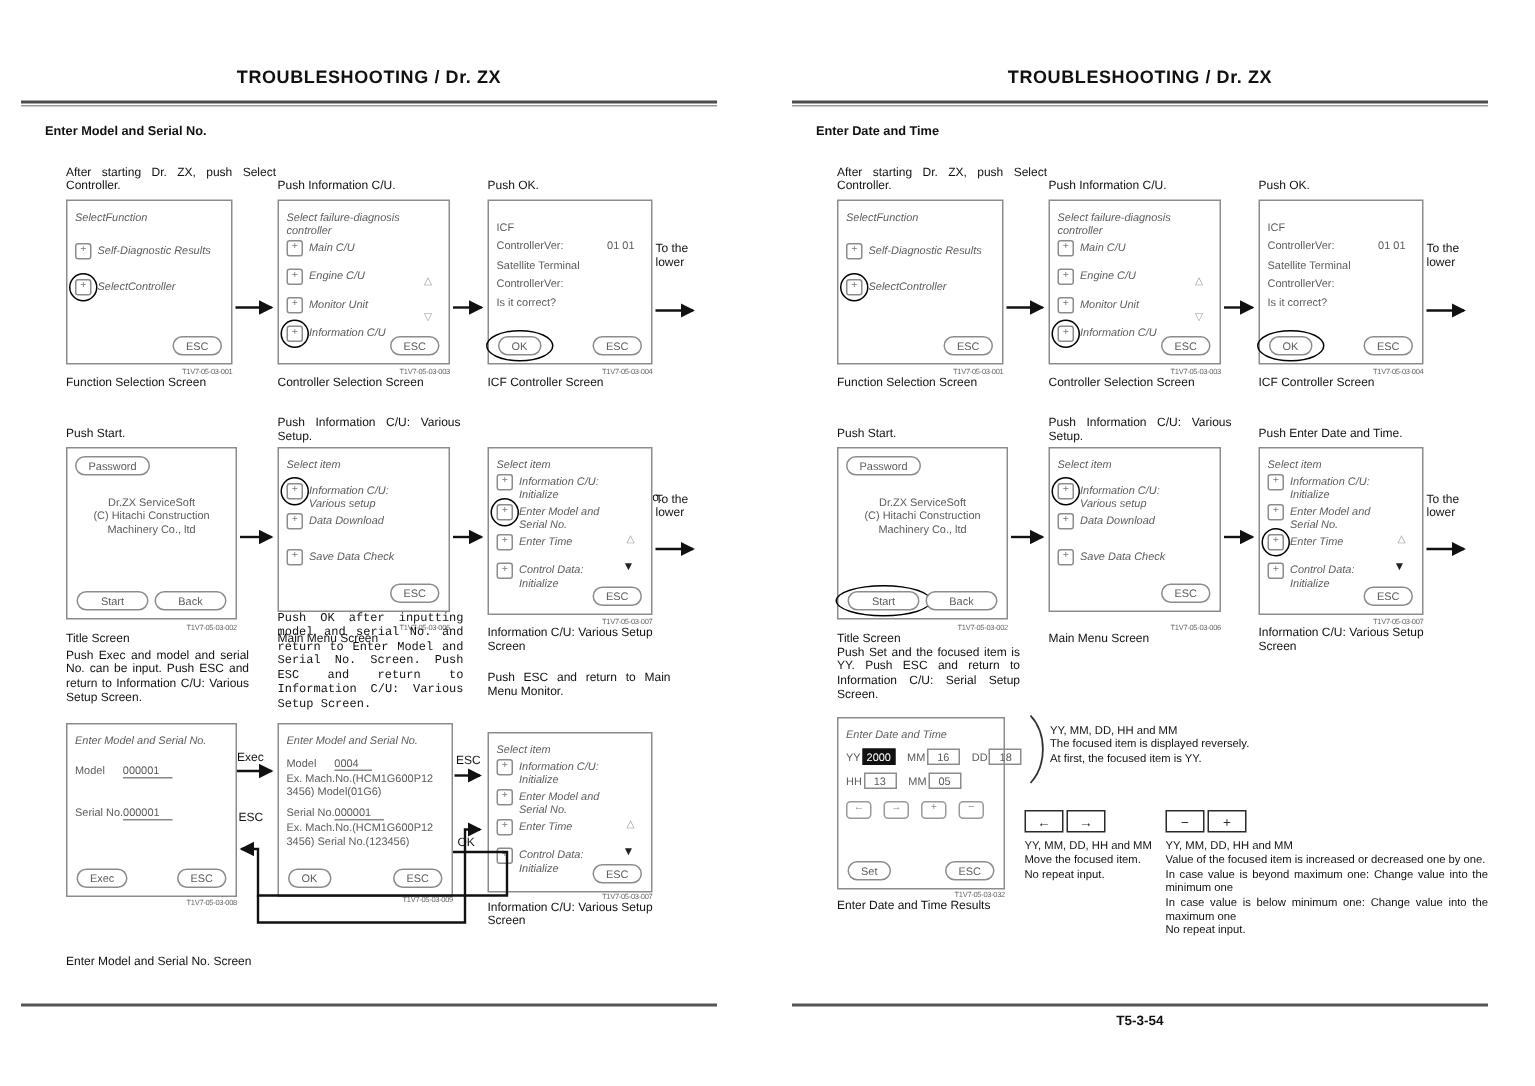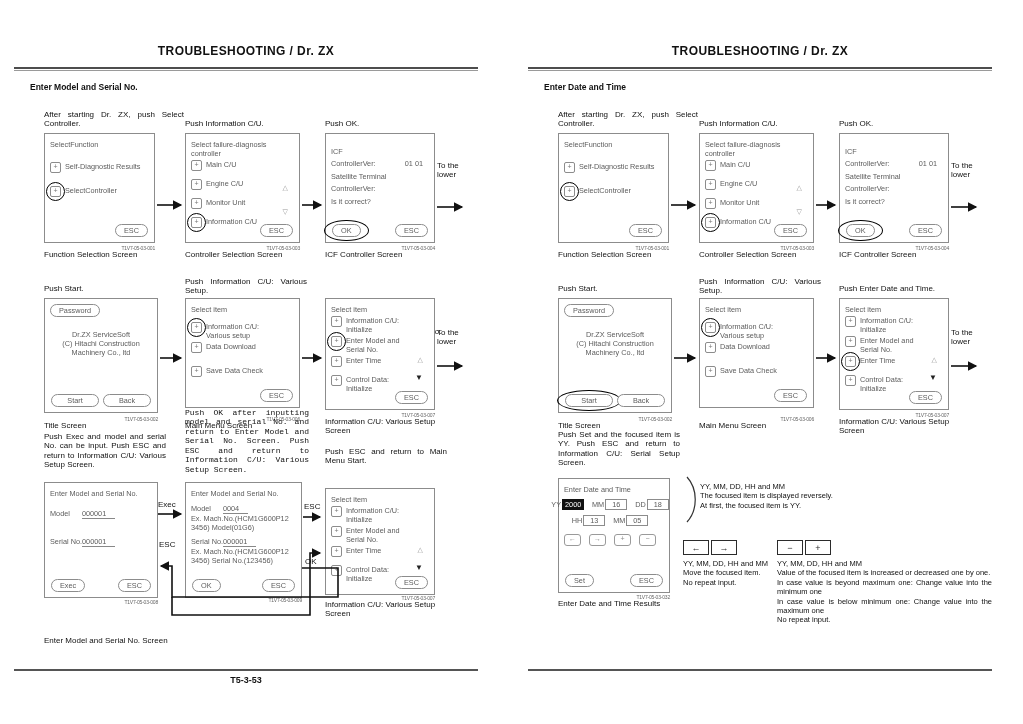--- a/index.html
+++ b/index.html
@@ -9,43 +9,43 @@
   .hdr{font-weight:bold;font-size:12px;letter-spacing:.4px;text-align:center;color:#111;}
   .rule1{height:2px;background:#4d4d4d;}
   .rule2{height:1px;background:#9a9a9a;}
   .section{font-weight:bold;font-size:8.5px;color:#111;}
   .note{font-size:8px;line-height:1.18;color:#111;text-align:justify;}
   .caption{font-size:8px;line-height:1.15;color:#111;white-space:pre-line;}
   .code{font-size:5px;color:#666;text-align:right;letter-spacing:-.2px;}
   .box{position:absolute;border:1px solid #8c8c8c;background:#fff;box-sizing:border-box;
        padding:5px 5px;color:#5c5c5c;font-size:7.3px;line-height:1.25;}
   .sline{white-space:pre-line;margin:.5px 0;}
-  .tline{margin-bottom:2px;}
+  .tline{margin-bottom:2px;font-style:italic;}
   .airy .sline{margin:3.5px 0;}
   .kv{display:flex;margin:2px 0;}
   .airy .kv{margin:3.5px 0;}
   .kv .v{margin-left:auto;margin-right:6px;}
   .item{display:flex;align-items:flex-start;margin:2px 0;}
   .pbox{position:relative;flex:0 0 auto;width:9px;height:9px;border:1px solid #8c8c8c;border-radius:2px;
         display:flex;align-items:center;justify-content:center;font-size:7px;color:#777;background:#fff;margin-right:4px;}
   .pcirc{position:absolute;left:-5px;top:-5px;width:17px;height:17px;border:1.6px solid #000;border-radius:50%;}
-  .ilabel{white-space:pre-line;}
+  .ilabel{white-space:pre-line;font-style:italic;}
   .gap{height:9px;} .gaps{height:4px;}
   .btnrow{position:absolute;left:6px;right:6px;bottom:5px;display:flex;justify-content:space-between;align-items:center;}
   .btnrow.end{justify-content:flex-end;}
   .pill{border:1px solid #8c8c8c;border-radius:7px;font-size:7.3px;color:#5c5c5c;background:#fff;
         padding:1px 8px;text-align:center;display:inline-block;}
   .bwrap{position:relative;display:inline-block;}
   .bell{position:absolute;left:-8px;right:-8px;top:-4px;bottom:-4px;border:1.6px solid #000;border-radius:50%;}
   .tri{position:absolute;font-size:7px;color:#999;line-height:1;}
   .tri.filled{color:#222;font-size:8px;}
   .field .sp{margin-right:12px;}
   .uv{border-bottom:1px solid #888;padding-right:9px;}
   .center{text-align:center;white-space:pre-line;margin-top:13px;color:#5c5c5c;}
-  .dt-row{display:flex;align-items:center;margin:5px 0;justify-content:center;}
+  .dt-row{display:flex;align-items:center;margin:5px 0;}
   .dt-lab{margin-right:1px;}
   .dt-box{border:1px solid #8c8c8c;min-width:16px;text-align:center;padding:0 2px;margin-right:8px;}
   .dt-box.inv{background:#111;color:#fff;border-color:#111;}
   .keys{display:flex;gap:8px;margin-top:8px;}
   .key{width:15px;height:10px;border:1px solid #9a9a9a;border-radius:3px;display:flex;align-items:center;
        justify-content:center;font-size:7px;color:#8c8c8c;}
   .akeys{display:flex;gap:2px;}
   .akey{width:24px;height:13px;border:1.2px solid #2b2b2b;display:flex;align-items:center;justify-content:center;
         font-size:9px;color:#2b2b2b;background:#fff;}
   .ann{font-size:7.5px;color:#111;line-height:1.25;white-space:pre-line;}
@@ -59,27 +59,27 @@
 </head>
 <body>
 
 <div id="stage">
 
   <div class="abs hdr" style="left:14px;top:44px;width:464px">TROUBLESHOOTING / Dr. ZX</div>
   <div class="abs rule1" style="left:14px;top:67px;width:464px"></div>
   <div class="abs rule2" style="left:14px;top:70px;width:464px"></div>
   <div class="abs section" style="left:30px;top:82px;width:220px">Enter Model and Serial No.</div>
   <div class="abs frule" style="left:14px;top:669px;width:464px"></div>
-  <div class="abs footer" style="left:14px;top:675px;width:464px">T5-3-53</div>
 
   <div class="abs hdr" style="left:528px;top:44px;width:464px">TROUBLESHOOTING / Dr. ZX</div>
   <div class="abs rule1" style="left:528px;top:67px;width:464px"></div>
   <div class="abs rule2" style="left:528px;top:70px;width:464px"></div>
   <div class="abs section" style="left:544px;top:82px;width:220px">Enter Date and Time</div>
   <div class="abs frule" style="left:528px;top:669px;width:464px"></div>
+  <div class="abs footer" style="left:528px;top:675px;width:464px">T5-3-54</div>
 
   <div id="diagram">
       <div class="note abs" style="left: 44px; top: 110px; width: 140px;">After starting Dr. ZX, push Select Controller.</div>
       <div class="box abs" style="left: 44px; top: 133px; width: 111px; height: 110px;">
         <div class="sline tline">SelectFunction</div>
         <div class="gap"></div>
         <div class="item">
           <span class="pbox">+</span>
           <span class="ilabel">Self-Diagnostic Results</span>
         </div>
@@ -237,21 +237,21 @@
         <div class="gaps"></div>
         <div class="sline field"><span>Serial No.</span><span class="uv">000001</span></div>
         <div class="sline">Ex. Mach.No.(HCM1G600P12
 3456) Serial No.(123456)</div>
         <div class="btnrow">
           <span class="bwrap"><span class="pill">OK</span></span>
           <span class="bwrap"><span class="pill">ESC</span></span>
         </div>
       </div>
       <div class="code abs" style="left: 250px; top: 597px; width: 52px;">T1V7-05-03-009</div>
-      <div class="note abs" style="left: 325px; top: 447px; width: 122px;">Push ESC and return to Main Menu Start.</div>
+      <div class="note abs" style="left: 325px; top: 447px; width: 122px;">Push ESC and return to Main Menu Monitor.</div>
       <div class="box abs" style="left: 325px; top: 488px; width: 110px; height: 107px;">
         <div class="sline tline">Select item</div>
         <div class="item">
           <span class="pbox">+</span>
           <span class="ilabel">Information C/U:
 Initialize</span>
         </div>
         <div class="item">
           <span class="pbox">+</span>
           <span class="ilabel">Enter Model and

